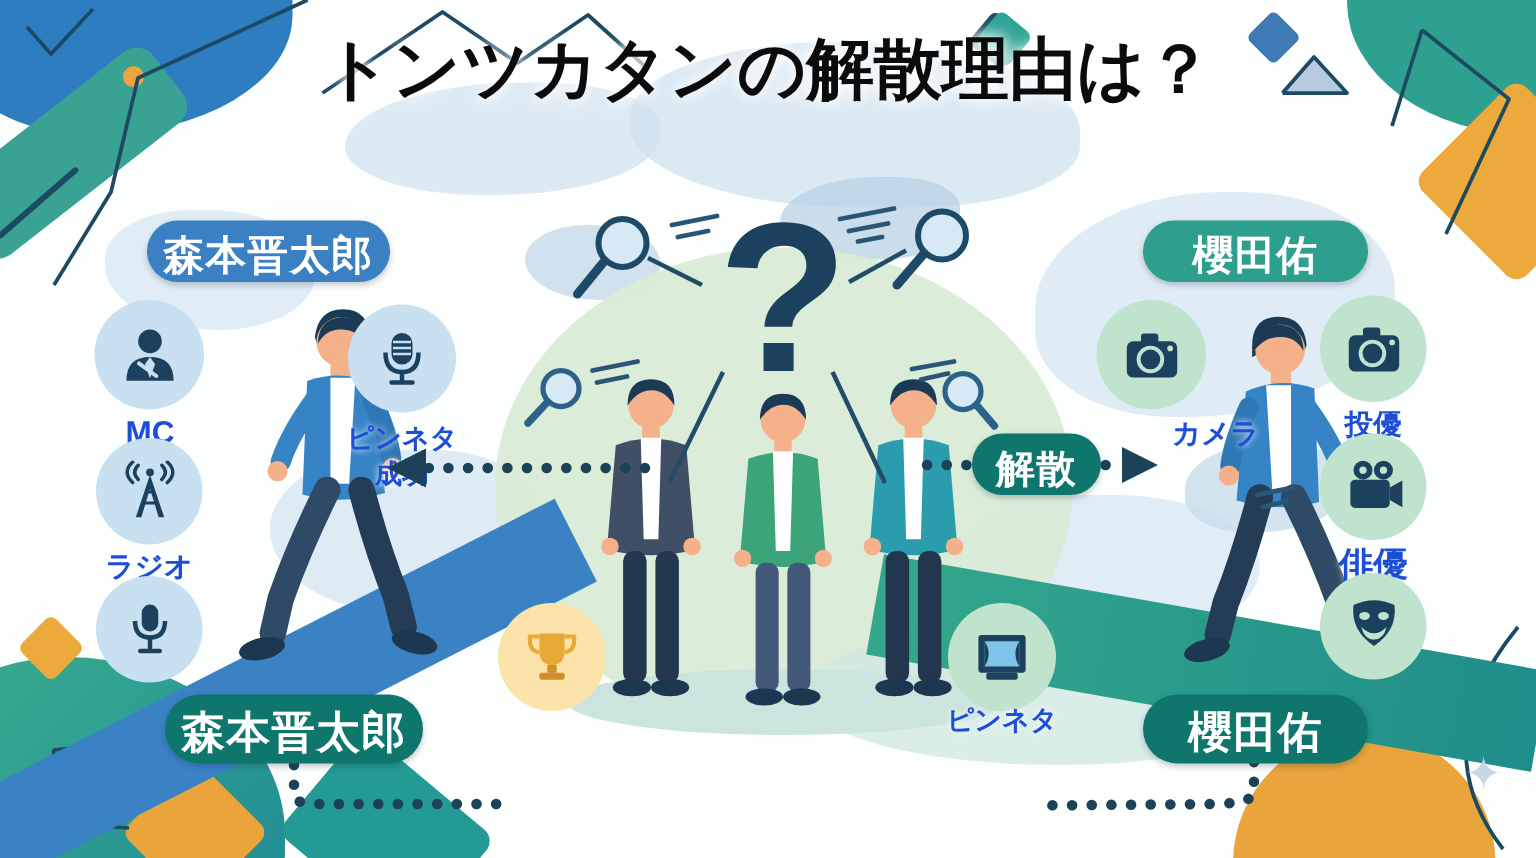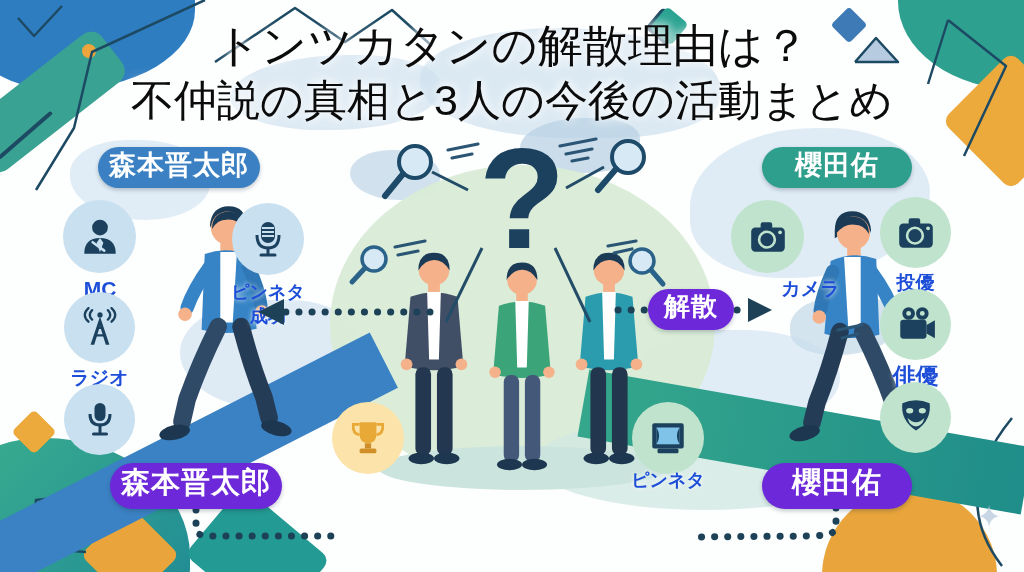--- a/index.html
+++ b/index.html
@@ -30,28 +30,28 @@
   .tr-orange{left:962px;top:72px;width:98px;height:98px;background:#eca93c;transform:rotate(45deg);border-radius:10px;}
   .tr-bluedia{left:836px;top:12px;width:26px;height:26px;background:#3d7ab6;transform:rotate(45deg);border-radius:4px;}
   .mid-teal-dia{left:655px;top:12px;width:28px;height:28px;background:#2aa392;transform:rotate(40deg);border-radius:5px;box-shadow:-3px 3px 0 #1d4a63;}
   .bl-teal{left:-75px;top:438px;width:265px;height:215px;background:linear-gradient(135deg,#3cb08d,#1d8796);border-radius:45% 55% 40% 50%;}
   .bl-orange-sm{left:18px;top:416px;width:32px;height:32px;background:#eca93c;transform:rotate(45deg);border-radius:5px;}
   .bl-orange-lg{left:95px;top:520px;width:70px;height:70px;background:#e9a53b;transform:rotate(45deg);border-radius:8px;}
   .bl-teal-sq{left:200px;top:512px;width:115px;height:90px;background:#239a93;transform:rotate(40deg);border-radius:10px;}
   .br-orange{left:822px;top:488px;width:175px;height:175px;border-radius:50%;background:#e9a53b;}
   .br-sparkle{left:972px;top:500px;width:34px;height:34px;color:#c9d6e4;font-size:30px;line-height:34px;text-align:center;z-index:3;}
   
-  .pill{position:absolute;z-index:7;display:flex;align-items:flex-start;justify-content:center;
+  .pill{position:absolute;z-index:7;display:flex;align-items:flex-end;justify-content:center;
     border-radius:26px;color:#fff;font-weight:800;letter-spacing:1px;
     box-shadow:0 2px 4px rgba(20,40,60,.25);}
   .pill-blue{background:#3a80c2;}
   .pill-green{background:#2f9f8d;}
-  .pill-navy{background:#6d28d9;}
-  
-  .title{position:absolute;width:100%;text-align:center;font-weight:400;color:#0b0b0c;z-index:7;
+  .pill-navy{background:#0f766e;}
+  
+  .title{position:absolute;width:100%;text-align:center;font-weight:700;color:#0b0b0c;z-index:7;
     text-shadow:0 0 8px #fff,0 0 14px #fff;letter-spacing:0px;}
   .title1{top:16px;font-size:45px;}
   .title2{top:72px;font-size:43px;}
   
   .iconc{position:absolute;z-index:5;border-radius:50%;display:flex;align-items:center;justify-content:center;}
   .c-blue{background:#c8e0f0;}
   .c-green{background:#bfe3cc;}
   .c-orange{background:#fbe3a9;}
   .lbl{position:absolute;z-index:5;font-weight:800;color:#1d4ed8;text-align:center;white-space:pre-line;
     text-shadow:0 0 5px #fff;}
@@ -117,21 +117,20 @@
       <polyline points="98,493 36,500 32,548 86,552"></polyline>
       <polyline points="855,62 876,38 898,62 855,62" fill="#b6cbe0"></polyline>
     </g>
   </svg>
 
   <div class="road road-left"></div>
   <div class="road road-right"></div>
   <div class="stage-oval"></div>
 
   <div class="title title1">トンツカタンの解散理由は？</div>
-  <div class="title title2">不仲説の真相と3人の今後の活動まとめ</div>
 
   <div class="pill pill-blue" style="left:98px;top:147px;width:162px;height:41px;font-size:27px;">
     <span>森本晋太郎</span>
   </div>
 
   <div class="iconc c-blue" style="left:63px;top:200px;width:73px;height:73px;">
     <svg width="42" height="42" viewBox="0 0 40 40">
       <circle cx="20" cy="11" r="7.5" fill="#1c415e"></circle>
       <path d="M5 36 Q5 21 20 21 Q35 21 35 36 Z" fill="#1c415e"></path>
       <path d="M20 21 l3.2 4.5 -3.2 9 -3.2 -9 z" fill="#c8e0f0"></path>

